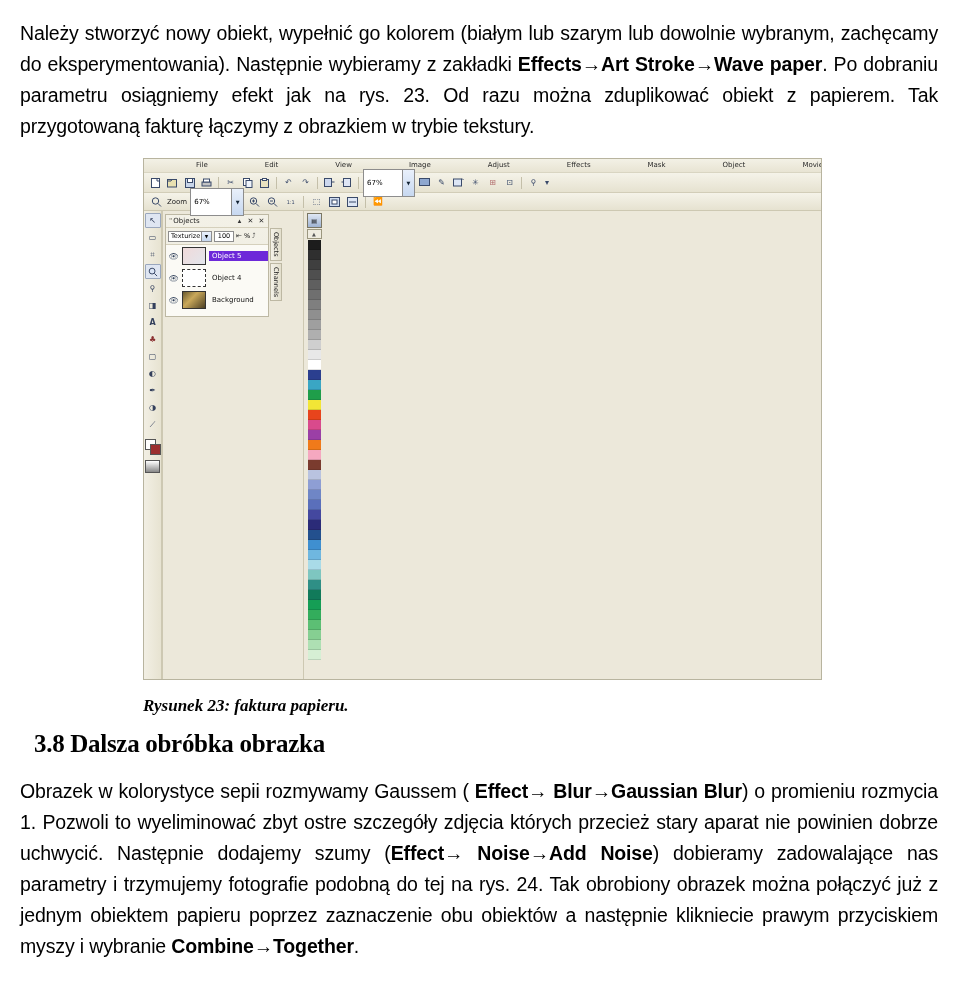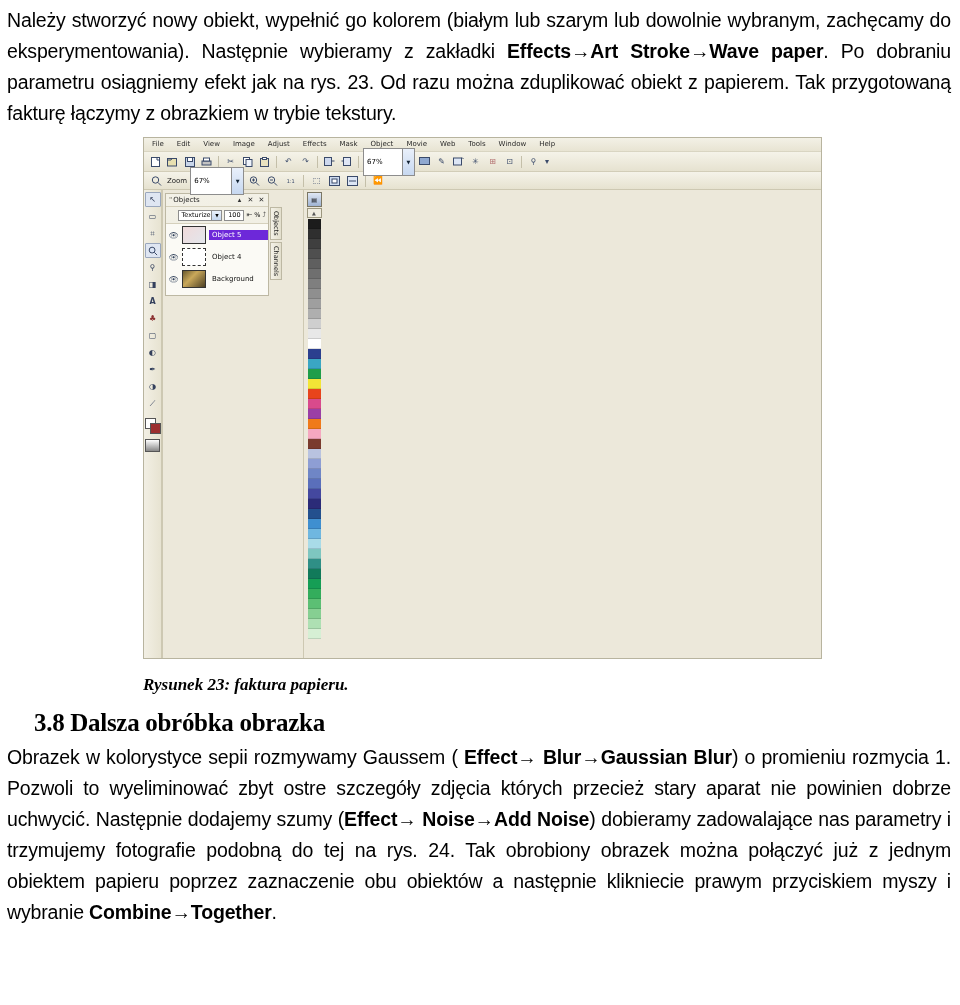--- a/index.html
+++ b/index.html
@@ -25,21 +25,21 @@
     font-weight: bold;
     font-size: 25px;
     margin: 0;
     padding: 8px 0 2px 34px;
     letter-spacing: -0.3px;
     line-height: 1.1;
   }
   p.para {
     font-size: 19.5px;
     line-height: 31px;
-    margin: 3px;
+    margin: 16px;
     padding: 0 6px 0 4px;
     text-align: justify;
     text-justify: inter-word;
     letter-spacing: -0.15px;
   }
   p.para.first { padding-top: 2px; }
   p.para b { font-weight: bold; }
 
   
   .figure-wrap {
@@ -65,20 +65,21 @@
     align-items: center;
     padding-left: 8px;
     gap: 13px;
     border-bottom: 1px solid #d9d5c2;
   }
   .menubar .mi {
     font-size: 7px;
     color: #2a2a2a;
     white-space: nowrap;
     line-height: 1;
+    margin-left: 44px;
   }
 
   
   .toolbar {
     height: 19px;
     background: linear-gradient(#f5f3e9, #e6e2d0);
     display: flex;
     align-items: center;
     padding-left: 4px;
     gap: 2px;
@@ -250,21 +251,20 @@
     border-bottom: 1px solid #d5d0bc;
   }
   .docker-head .grip { font-size: 7px; color: #6d6a5c; letter-spacing: -1px; }
   .docker-head .dtitle { flex: 1 1 auto; }
   .docker-head .dbtn { font-size: 7px; color: #333; width: 9px; text-align: center; }
   .docker-ctrls {
     height: 16px;
     display: flex; align-items: center;
     gap: 2px;
     padding: 0 2px;
-    justify-content: flex-end;
   }
   .docker-ctrls .blend {
     width: 44px; height: 11px;
     background: #fff; border: 1px solid #8d8d8d;
     font-size: 6.5px; color: #000;
     display: flex; align-items: center; padding-left: 2px;
     position: relative; box-sizing: border-box;
   }
   .docker-ctrls .blend .cb-arrow {
     position:absolute; right:0; top:0; width:9px; height:100%;

